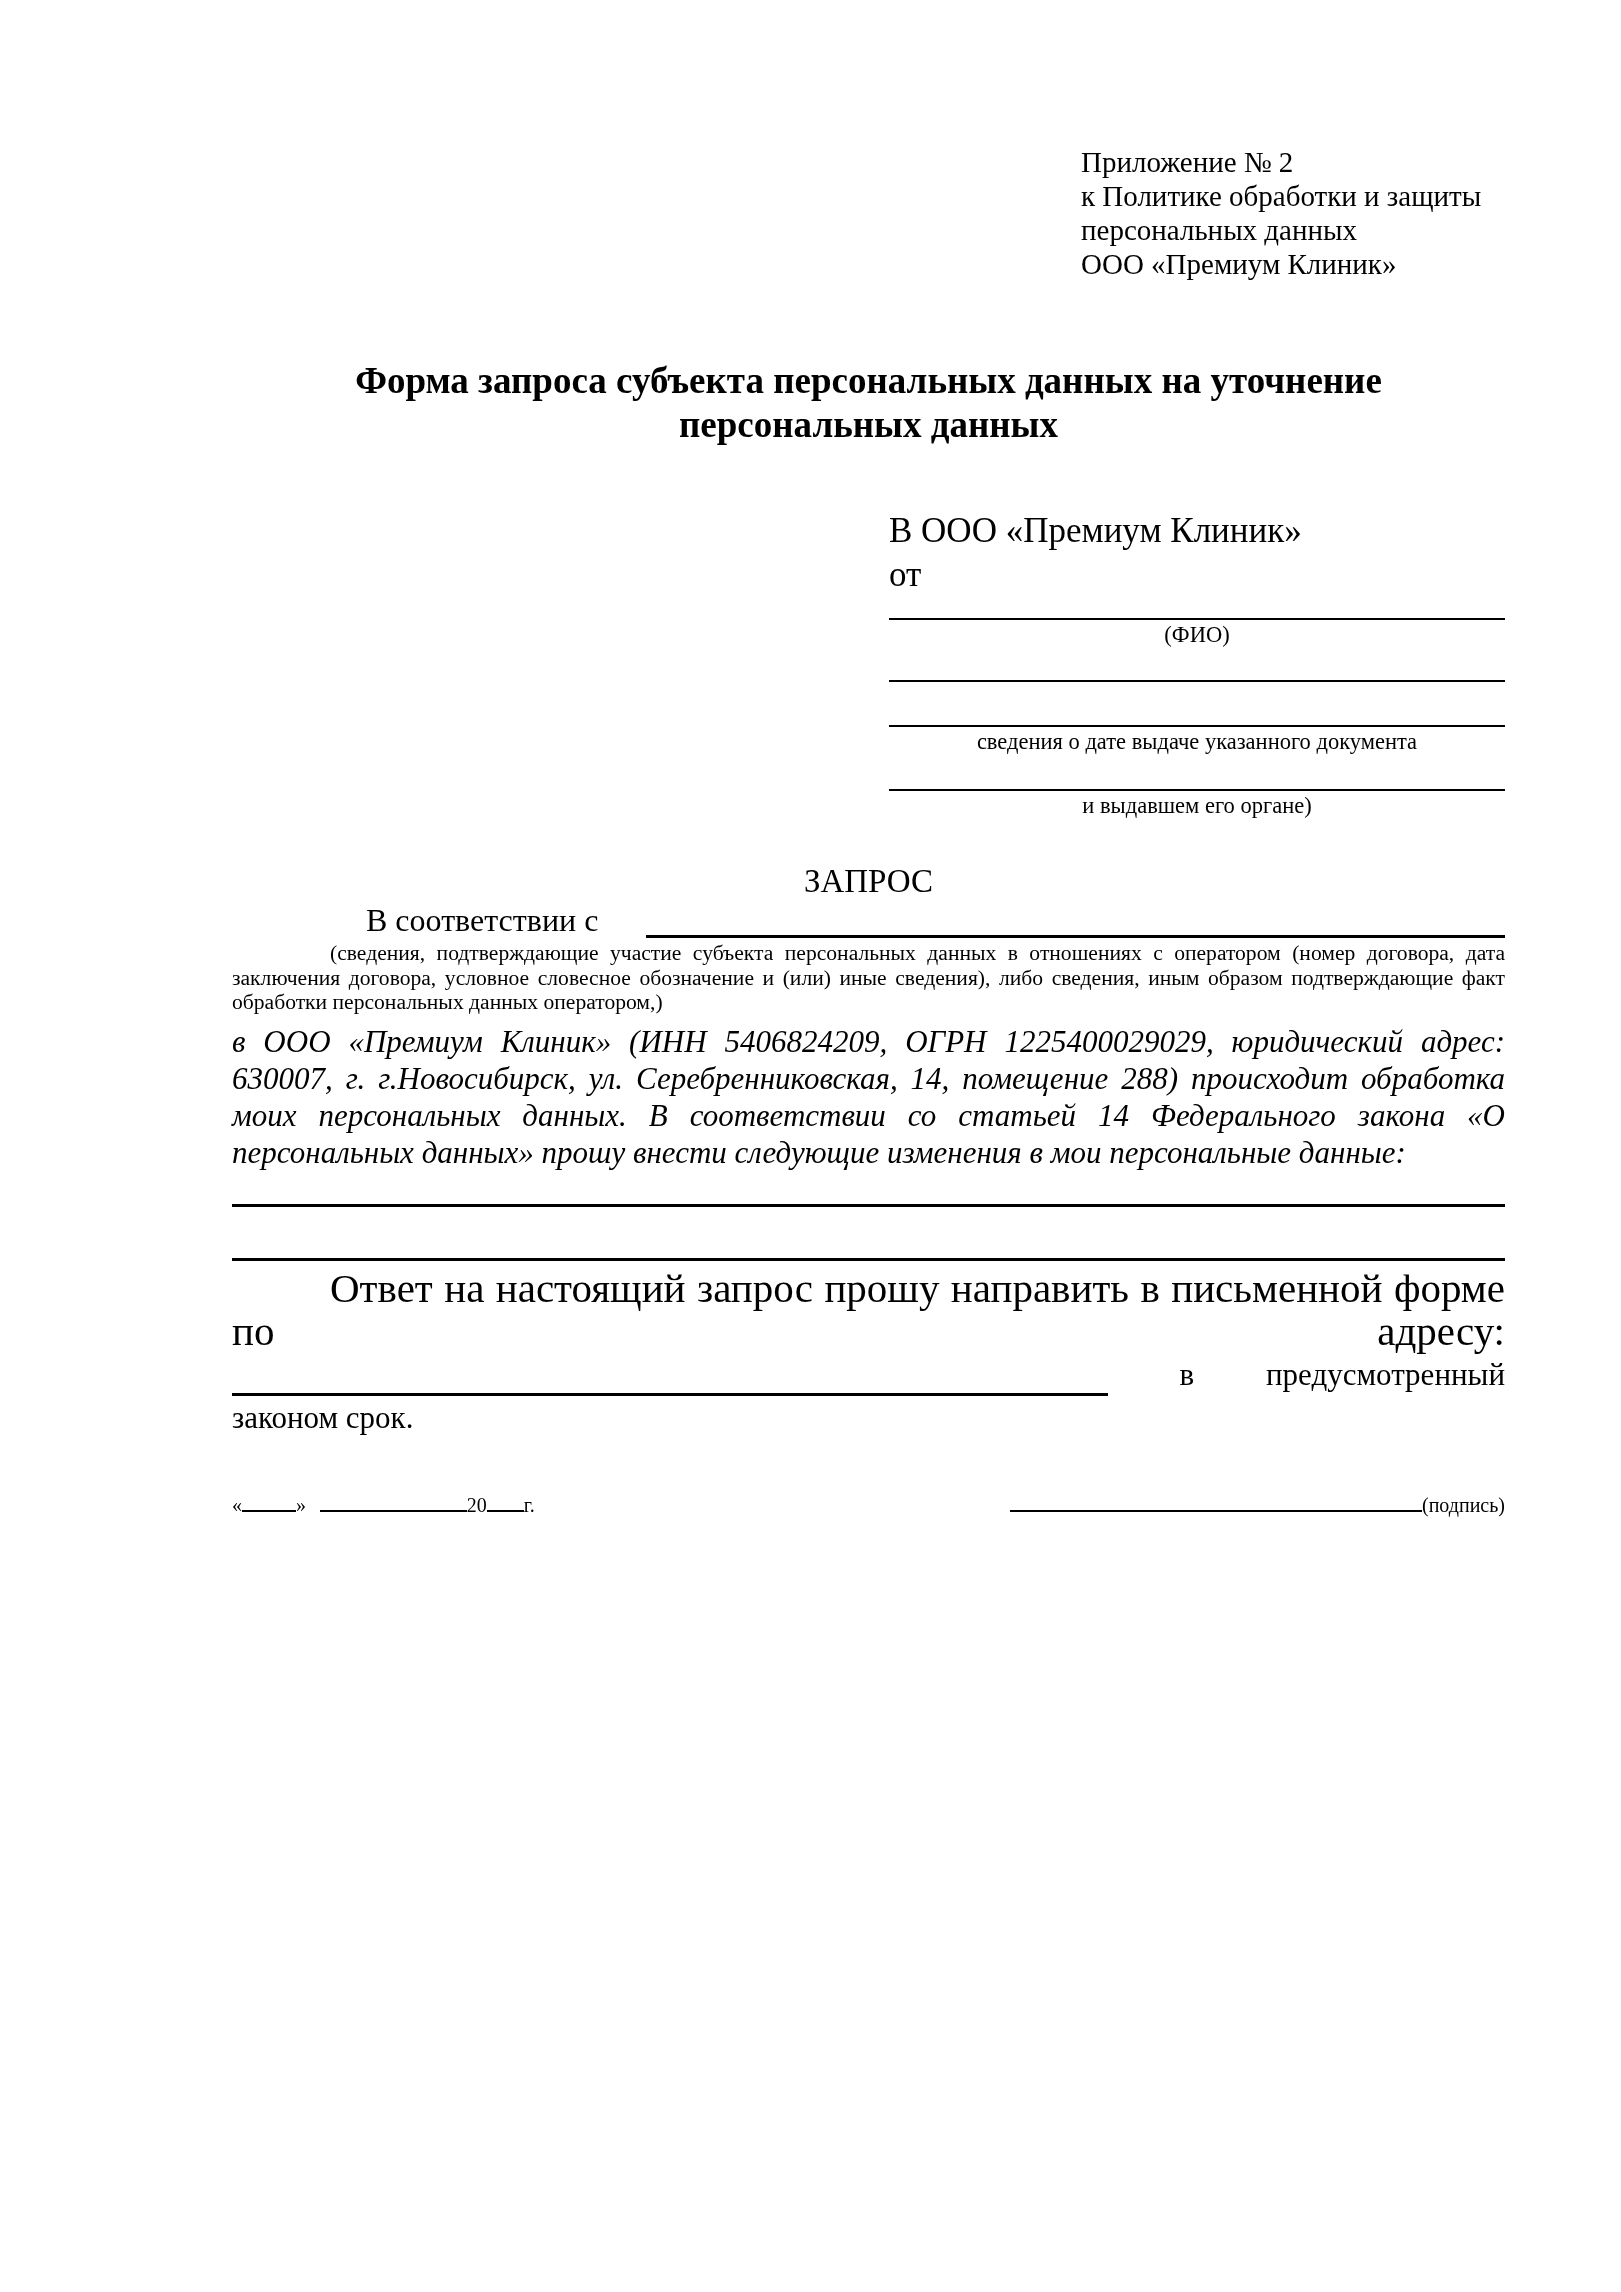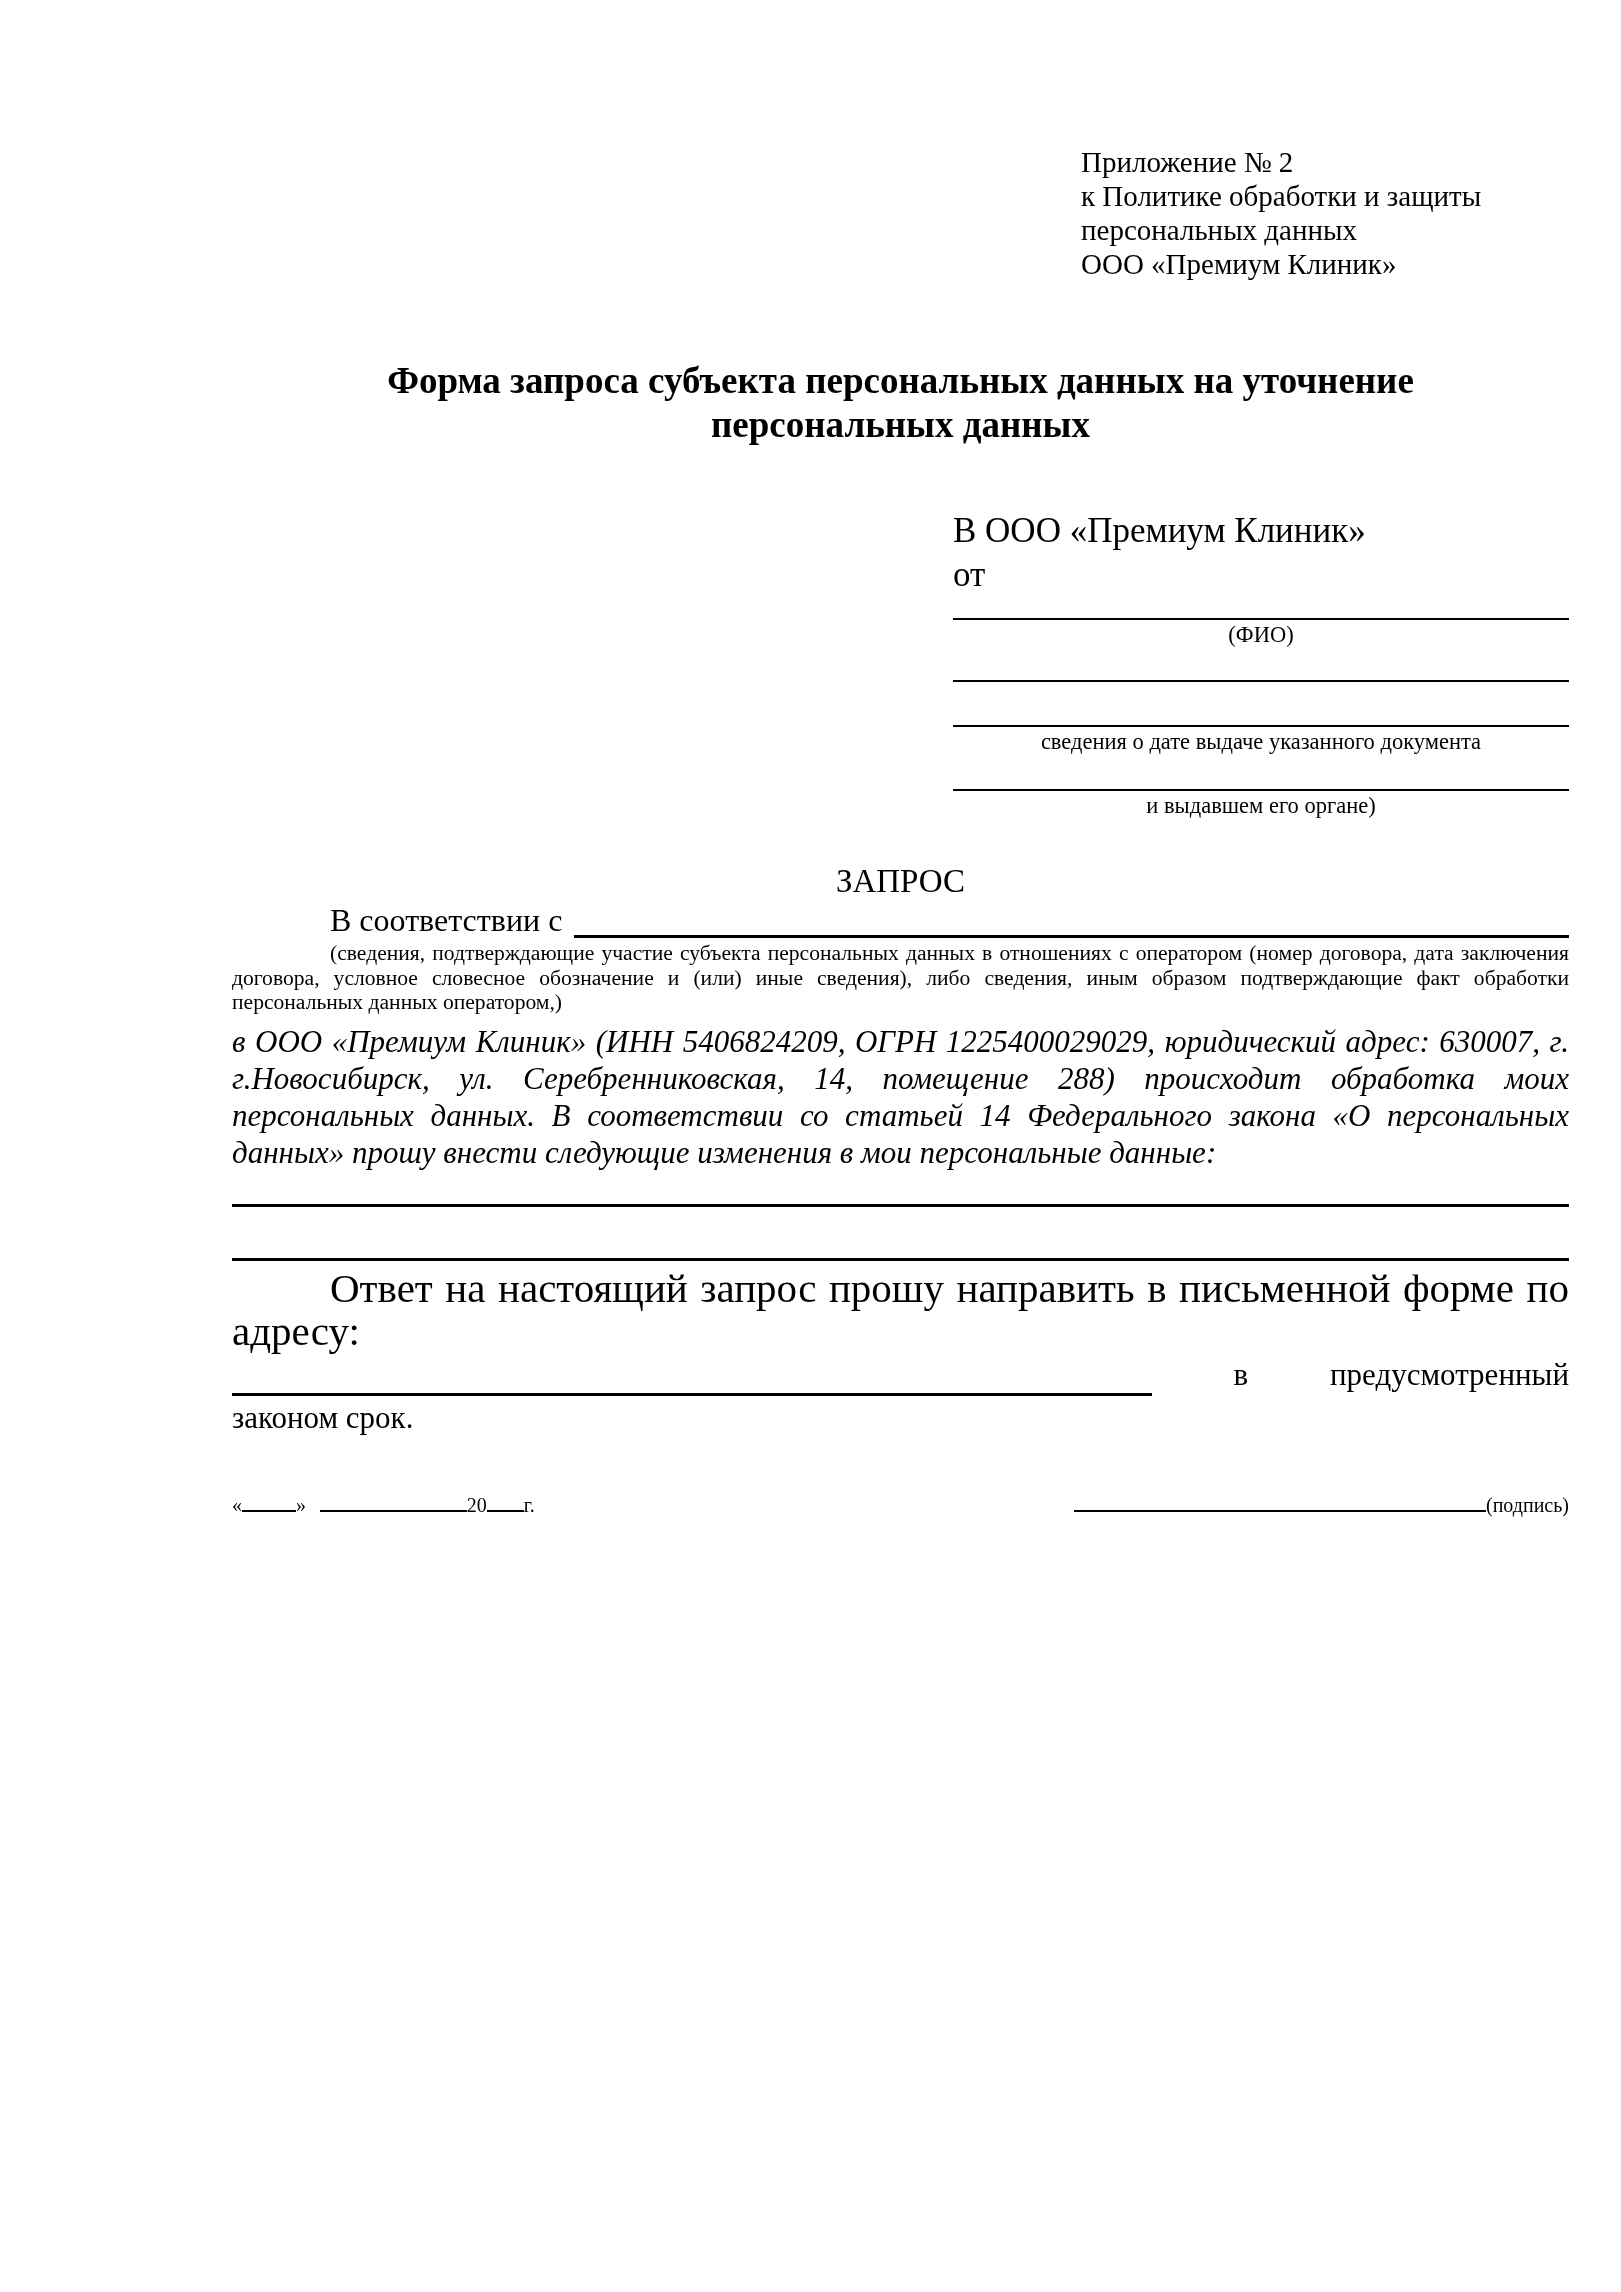--- a/index.html
+++ b/index.html
@@ -2,21 +2,21 @@
 <html lang="ru"><head>
 <meta charset="utf-8">
 <style>
   html,body{margin:0;padding:0;background:#888;}
   .page{
     position:relative;
     width:1621px;height:2293px;
     margin:0 auto;
     background:#ffffff;
     box-sizing:border-box;
-    padding:145px 52px 0 232px;
+    padding:145px 116px 0 232px;
     font-family:"Liberation Serif","DejaVu Serif",serif;
     color:#000;
   }
   
   .header-block{
     margin-left:849px;
     font-size:29px;line-height:34px;
     text-align:left;
   }
   
@@ -43,21 +43,21 @@
     text-align:center;
   }
   
   .zapros{
     margin-top:39px;
     font-size:33px;line-height:44px;
     text-align:center;
   }
   .intro-row{
     display:flex;align-items:flex-end;
-    font-size:32px;line-height:35px;
+    font-size:32px;line-height:35px;gap:36px;
   }
   .intro-row .indent{width:98px;flex:0 0 auto;}
   .intro-label{flex:0 0 auto;padding-right:11.8px;white-space:nowrap;}
   .intro-line{flex:1 1 auto;border-bottom:3.9px solid #000;height:9.8px;}
   
   .smallprint{
     margin:3.9px 0 0 0;
     font-size:21.6px;line-height:24.5px;
     text-align:justify;text-indent:98px;
   }

